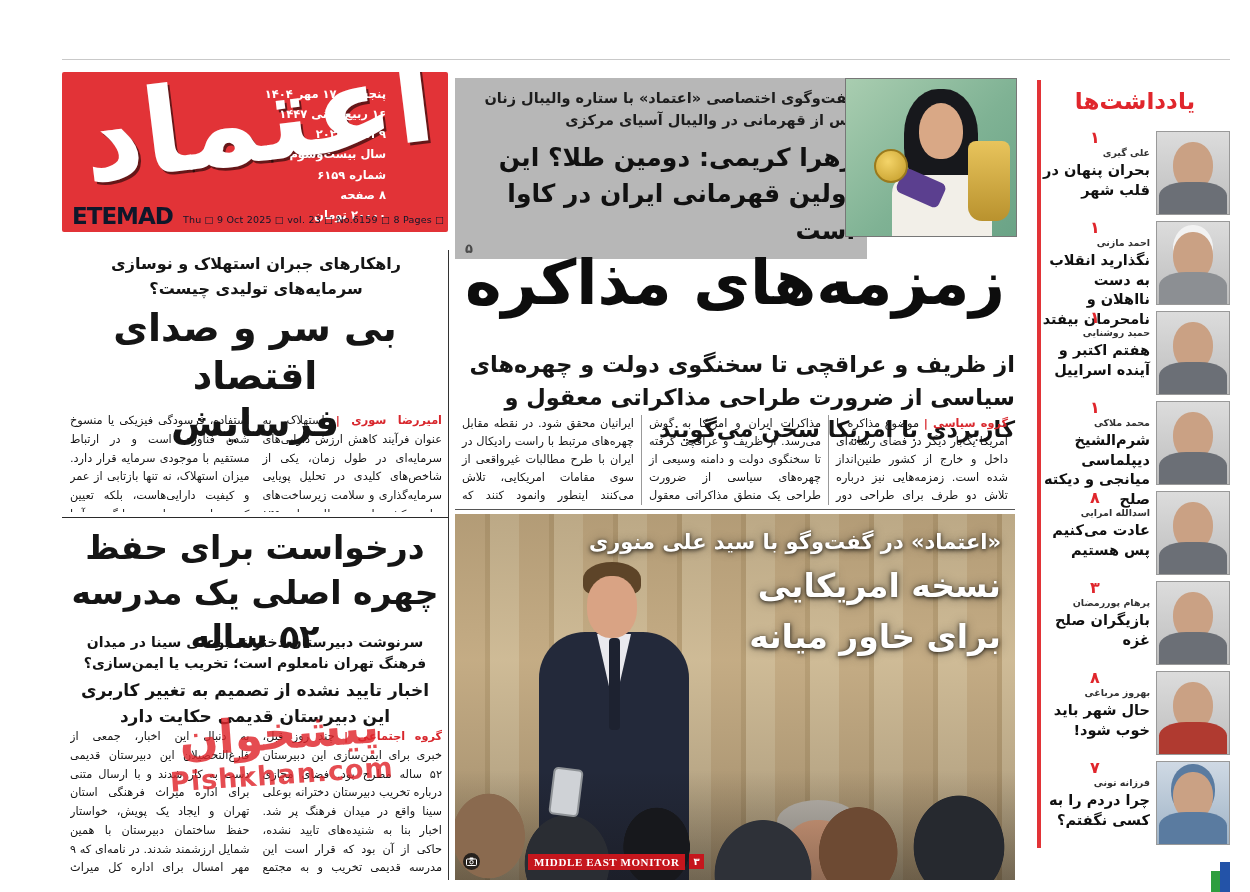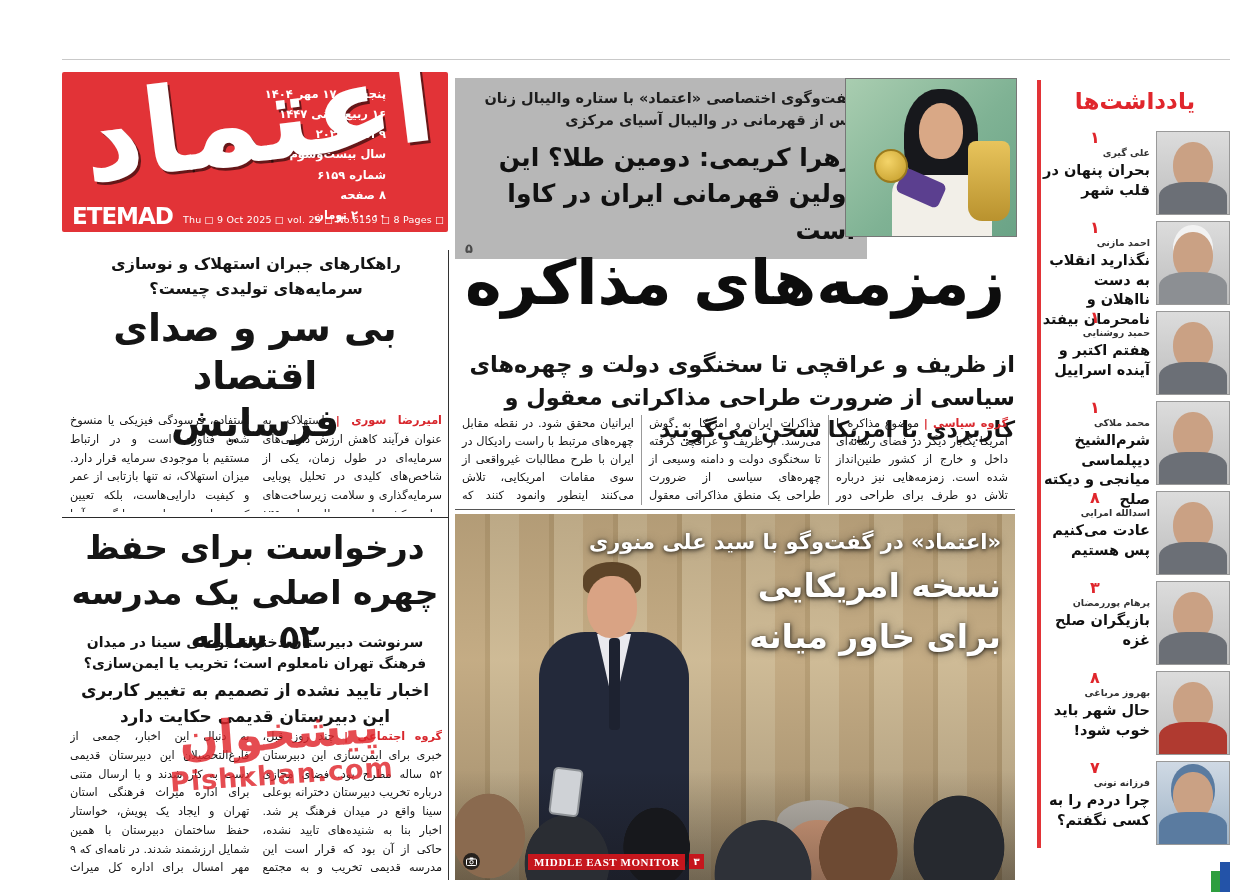--- a/index.html
+++ b/index.html
@@ -11,21 +11,21 @@
   .rtl{direction:rtl;unicode-bidi:plaintext;}
   
   .top-rule{left:62px;top:59px;width:1168px;height:0;border-top:1px solid #c9c9c9;}
   
   .masthead{left:62px;top:72px;width:386px;height:160px;background:#e23337;overflow:hidden;border-radius:2px;}
   .logo-fa{position:absolute;left:-14px;top:-28px;width:420px;text-align:center;
     font-size:118px;font-weight:bold;color:#ffffff;transform:rotate(-7deg);line-height:1.3;
     text-shadow:2px 3px 0 rgba(0,0,0,.55);}
   .mast-dates{position:absolute;top:12px;right:62px;width:160px;color:#fff;
     font-size:11.5px;font-weight:bold;line-height:1.75;text-align:right;z-index:3;}
-  .mast-bottom{position:absolute;left:10px;right:8px;bottom:4px;display:flex;align-items:flex-end;gap:10px;z-index:3;color:#ffffff;text-align:center;}
+  .mast-bottom{position:absolute;left:10px;right:8px;bottom:4px;display:flex;align-items:flex-end;gap:10px;z-index:3;color:#0f172a;text-align:center;}
   .logo-en{font-size:23px;font-weight:bold;letter-spacing:-1px;line-height:1;}
   .mast-info{flex:1;font-size:9.5px;letter-spacing:.2px;padding-bottom:3px;white-space:nowrap;}
   
   .gray-box{left:455px;top:78px;width:388px;height:157px;background:#b7b7b7;padding:12px;}
   .vb-kicker{position:absolute;top:10px;right:12px;left:12px;font-size:14.5px;font-weight:bold;
     text-align:right;line-height:1.5;color:#1d1d1d;}
   .vb-headline{position:absolute;top:62px;right:12px;left:10px;font-size:25px;font-weight:bold;
     text-align:right;line-height:1.45;color:#111;}
   .vb-page{position:absolute;left:10px;bottom:3px;font-size:13px;color:#4a4a4a;font-weight:bold;}
   .volley-photo{left:845px;top:78px;width:170px;height:157px;border:1px solid #777;

